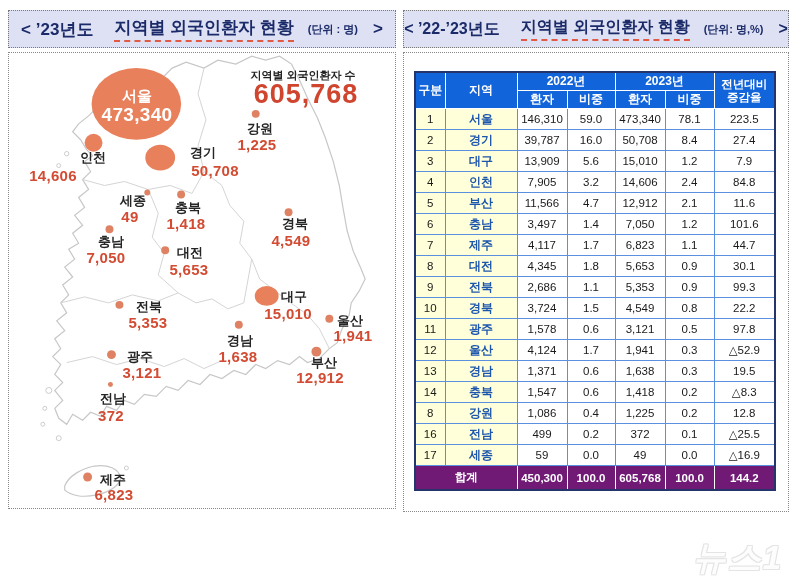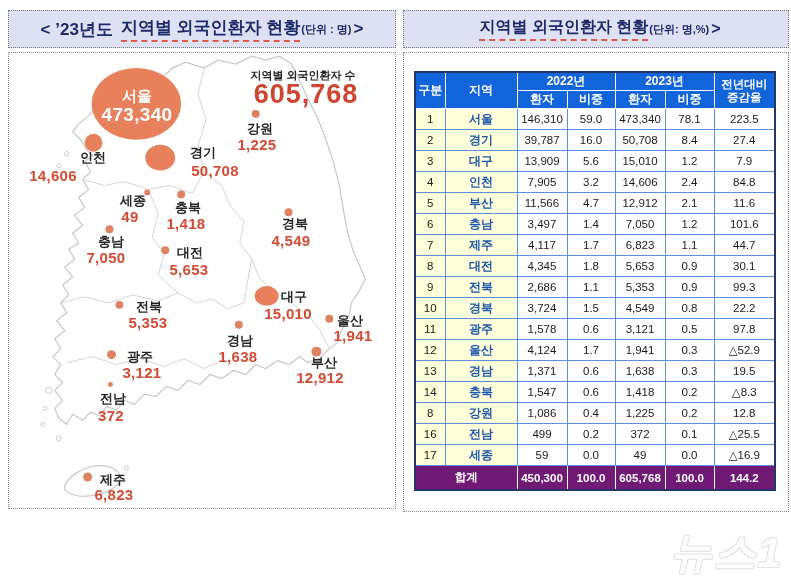--- a/index.html
+++ b/index.html
@@ -1,21 +1,21 @@
 <!DOCTYPE html>
 <html><head>
 <meta charset="utf-8">
 <style>
   html,body{margin:0;padding:0;background:#fff;}
   body{width:791px;height:585px;position:relative;overflow:hidden;
        font-family:"Liberation Sans","DejaVu Sans",sans-serif;}
   .panel{position:absolute;}
   .tbox{position:absolute;left:0;top:0;right:0;height:36px;background:#dde1f3;
         border:1px dotted #777;display:flex;align-items:center;justify-content:center;
-        color:#1b2a68;font-weight:bold;font-size:17px;white-space:nowrap;}
+        color:#1b2a68;font-weight:bold;font-size:17px;white-space:nowrap;gap:13px;}
   .tbox .main{margin-left:8px;border-bottom:2px dashed #e05a45;padding-bottom:1px;}
   .tbox .unit{font-size:11px;font-weight:bold;margin-left:1px;}
   .tbox .close{margin-left:2px;}
   .cbox{position:absolute;left:0;top:42px;border:1px dotted #888;background:#fff;}
   
   .mlabel,.mvalue{position:absolute;transform:translate(-50%,-50%);white-space:nowrap;line-height:1;}
   .mlabel{font-weight:bold;font-size:13px;color:#252525;}
   .mvalue{font-weight:bold;font-size:15px;color:#d24b32;letter-spacing:.3px;}
   .mlabel.inb{color:#fff;font-size:15px;}
   .mvalue.inb{color:#fff;font-size:19px;}
@@ -25,21 +25,21 @@
   table.stats{position:absolute;left:10px;top:18px;width:360px;border-collapse:collapse;
               table-layout:fixed;font-size:11.5px;color:#1a1a1a;border:2px solid #25346b;}
   table.stats th,table.stats td{border:1px solid #5b8fe0;text-align:center;padding:0;overflow:hidden;}
   table.stats thead th{background:#1264da;color:#fff;font-size:12px;font-weight:bold;
                        height:17px;border-color:#fff;border-top-color:#25346b;line-height:1.1;}
   table.stats tbody tr{height:21px;}
   table.stats td.c0,table.stats td.c1{background:#ffffd9;}
   table.stats td.c1{color:#1d56ad;font-weight:bold;font-size:12px;}
   table.stats tfoot td{background:#701a75;color:#fff;font-weight:bold;height:23px;
                        border-color:rgba(255,255,255,.75);border-bottom-color:#25346b;}
-  .watermark{position:absolute;right:8px;bottom:4px;font-size:42px;font-weight:bold;
+  .watermark{position:absolute;right:8px;bottom:4px;font-size:33px;font-weight:bold;
              font-style:italic;color:#fdfdfd;letter-spacing:2px;
              text-shadow:1px 1px 0 #e4e4e4,-1px -1px 0 #e4e4e4,1px -1px 0 #e4e4e4,-1px 1px 0 #e4e4e4;}
 </style>
 </head>
 <body>
 
 <div class="panel" style="left:8px;top:10px;width:388px;height:500px;">
   <div class="tbox">
     <span>&lt; ’23년도</span>
       <span class="main">지역별 외국인환자 현황</span>
@@ -148,20 +148,21 @@
     <div class="mlabel" style="left:104px;top:345px;">전남</div>
     <div class="mvalue" style="left:102px;top:362px;">372</div>
 
     <div class="mlabel" style="left:104px;top:426px;">제주</div>
     <div class="mvalue" style="left:105px;top:441px;">6,823</div>
   </div>
 </div>
 
 <div class="panel" style="left:403px;top:10px;width:386px;height:502px;">
   <div class="tbox" style="font-size:16px;">
+    <span>&lt; ’22-’23년도</span>
       <span class="main">지역별 외국인환자 현황</span>
       <span class="unit">(단위: 명,%)</span>
       <span class="close"> &gt;</span>
   </div>
 
   <div class="cbox" style="width:384px;height:458px;">
     <table class="stats">
       <colgroup>
         <col style="width:30px">
           <col style="width:72px">

